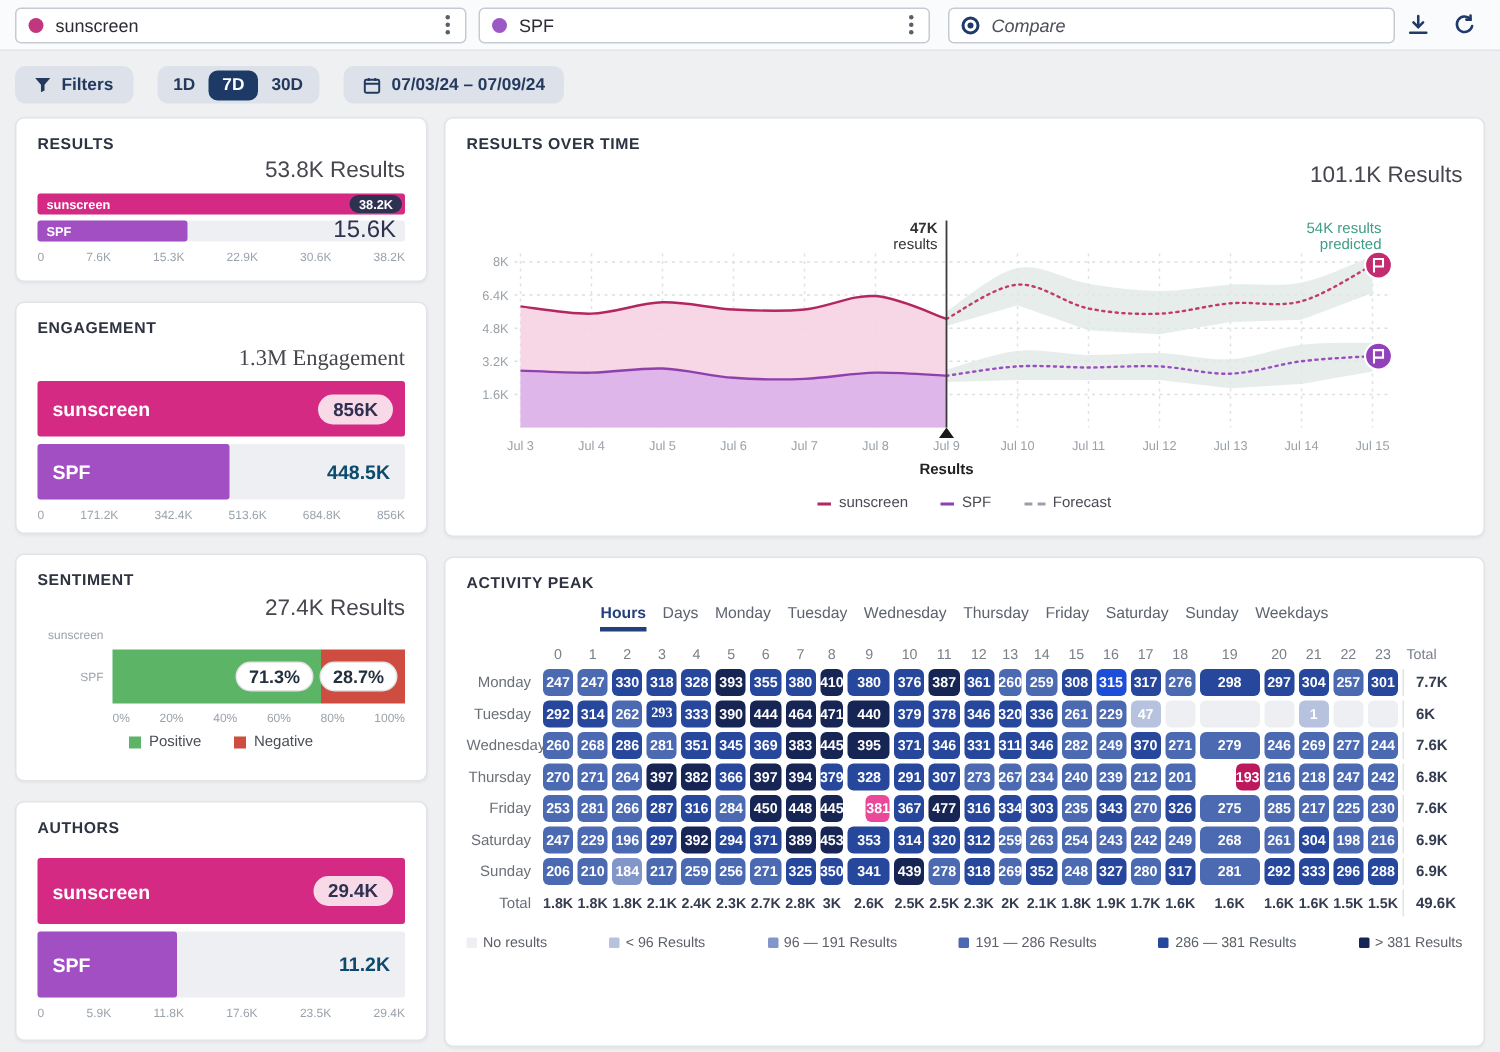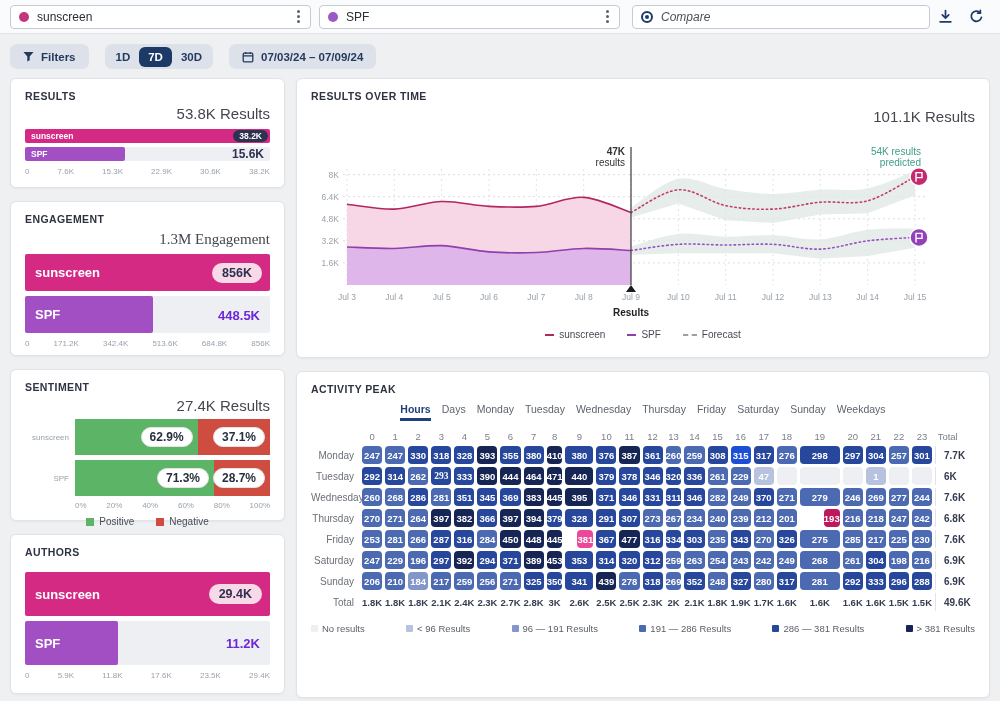--- a/index.html
+++ b/index.html
@@ -40,29 +40,29 @@
   .h-sent    { height:152px; }
   .h-authors { height:160px; }
   .h-rot     { height:280px; }
   .h-ap      { height:327px; }
 
   
   .minibar-track { position:relative; height:14px; background:#edeff2; border-radius:2px; margin-top:4px; overflow:visible; }
   .minibar-fill { position:absolute; left:0; top:0; bottom:0; border-radius:2px; display:flex; align-items:center; }
   .minibar-fill .blabel { font-size:8.5px; font-weight:bold; color:#fff; padding-left:6px; white-space:nowrap; }
   .badge-dark { position:absolute; right:2px; top:1px; bottom:1px; background:#2e3150; color:#fff; font-size:8.5px; font-weight:bold; border-radius:7px; padding:0 6px; display:flex; align-items:center; }
-  .track-val { position:absolute; right:6px; top:0; bottom:0; display:flex; align-items:center; font-size:12px; font-weight:bold; color:#2e3150; }
+  .track-val { position:absolute; right:6px; top:0; bottom:0; display:flex; align-items:center; font-size:16px; font-weight:normal; color:#2e3150; }
 
   
   .bigbar-track { position:relative; height:37px; background:#edeff2; border-radius:2px; margin-top:5px; }
   .h-authors .bigbar-track { height:44px; }
   .bigbar-fill { position:absolute; left:0; top:0; bottom:0; border-radius:2px; display:flex; align-items:center; }
   .bigbar-fill .blabel { font-size:13px; font-weight:bold; color:#fff; padding-left:10px; }
   .badge-light { position:absolute; right:8px; top:50%; transform:translateY(-50%); background:#f7d9e8; color:#2e3150; font-size:12.5px; font-weight:bold; border-radius:12px; padding:3px 10px; }
-  .bigtrack-val { position:absolute; right:10px; top:50%; transform:translateY(-50%); font-size:13px; font-weight:bold; color:#6d28d9; }
+  .bigtrack-val { position:absolute; right:10px; top:50%; transform:translateY(-50%); font-size:13px; font-weight:bold; color:#0c4a6e; }
 
   .axis { display:flex; justify-content:space-between; margin-top:6px; font-size:8px; color:#9aa2ab; }
 
   
   .sent-row { display:flex; align-items:center; margin-top:5px; }
   .sent-label { width:50px; font-size:8px; color:#9aa2ab; text-align:right; padding-right:6px; flex:0 0 auto; }
   .sent-bar { position:relative; flex:1; height:36px; display:flex; border-radius:2px; overflow:visible; }
   .sent-pos { position:relative; background:#5cb567; }
   .sent-neg { position:relative; background:#cf4c40; flex:1; }
   .sent-pill { position:absolute; right:5px; top:50%; transform:translateY(-50%); background:#fff; border:1px solid #e4e4e4; border-radius:11px; padding:2px 8px; font-size:12px; font-weight:bold; color:#25303e; white-space:nowrap; }
@@ -207,28 +207,20 @@
           <span>684.8K</span>
           <span>856K</span>
         </div>
     </div>
 
     <div class="card h-sent">
       <div class="card-title">SENTIMENT</div>
       <div class="big-total" style="margin-top:4px;">27.4K Results</div>
       <div class="sent-row">
         <span class="sent-label">sunscreen</span>
-        <div class="sent-bar">
-          <div class="sent-pos" style="width: 62.9%;">
-            <span class="sent-pill">62.9%</span>
-          </div>
-          <div class="sent-neg">
-            <span class="sent-pill">37.1%</span>
-          </div>
-        </div>
       </div>
       <div class="sent-row">
         <span class="sent-label">SPF</span>
         <div class="sent-bar">
           <div class="sent-pos" style="width: 71.3%;">
             <span class="sent-pill">71.3%</span>
           </div>
           <div class="sent-neg">
             <span class="sent-pill">28.7%</span>
           </div>

